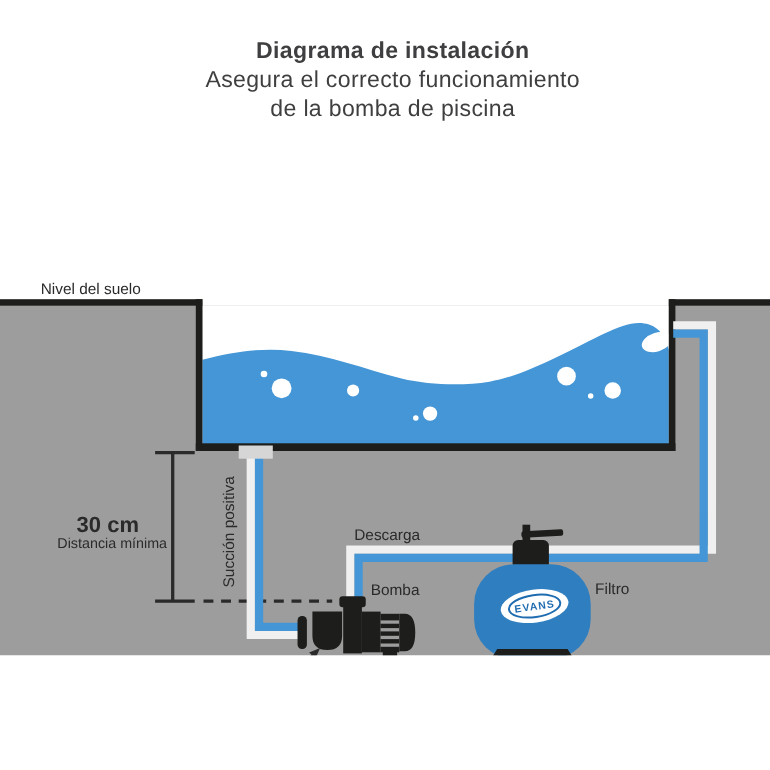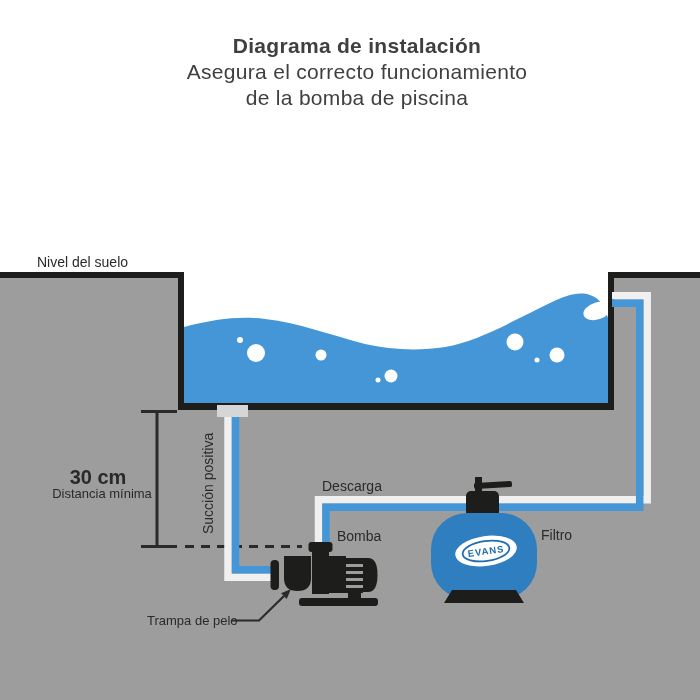--- a/index.html
+++ b/index.html
@@ -2,21 +2,21 @@
 <html style="--water: #4496d6; --pipe-blue: #4496d6; --pipe-white: #f0f0f0; --ground: #9d9d9d; --outline: #1d1d1b; --filter-blue: #2f7fc0; --logo-blue: #1f6cb0; --text-dark: #3f3f41; --label-dark: #2a2a2a; --fitting-gray: #d6d6d6;"><head>
 <meta charset="utf-8">
 <style>
   :root{
     --water:#4496d6; --pipe-blue:#4496d6; --pipe-white:#f0f0f0;
     --ground:#9d9d9d; --outline:#1d1d1b; --filter-blue:#2f7fc0;
     --logo-blue:#1f6cb0; --text-dark:#3f3f41; --label-dark:#2a2a2a;
     --fitting-gray:#d6d6d6;
   }
   html,body{margin:0;padding:0;background:#fff;}
-  .stage{width:700px;height:700px;position:relative;background:#fff;overflow:hidden;}
+  .stage{width:700px;height:596px;position:relative;background:#fff;overflow:hidden;}
   svg{display:block;}
   text{font-family:"Liberation Sans","DejaVu Sans",sans-serif;}
   .hdr-title{font-size:21px;font-weight:bold;fill:var(--text-dark);letter-spacing:.3px;}
   .hdr-sub{font-size:21px;fill:var(--text-dark);letter-spacing:.3px;}
   .lbl{font-size:14px;fill:var(--label-dark);}
   .lbl-sm{font-size:13px;fill:var(--label-dark);}
   .lbl-big{font-size:20px;font-weight:bold;fill:var(--label-dark);}
   .ground{fill:var(--ground);}
   .pool-int{fill:#ffffff;}
   .water{fill:var(--water);}

